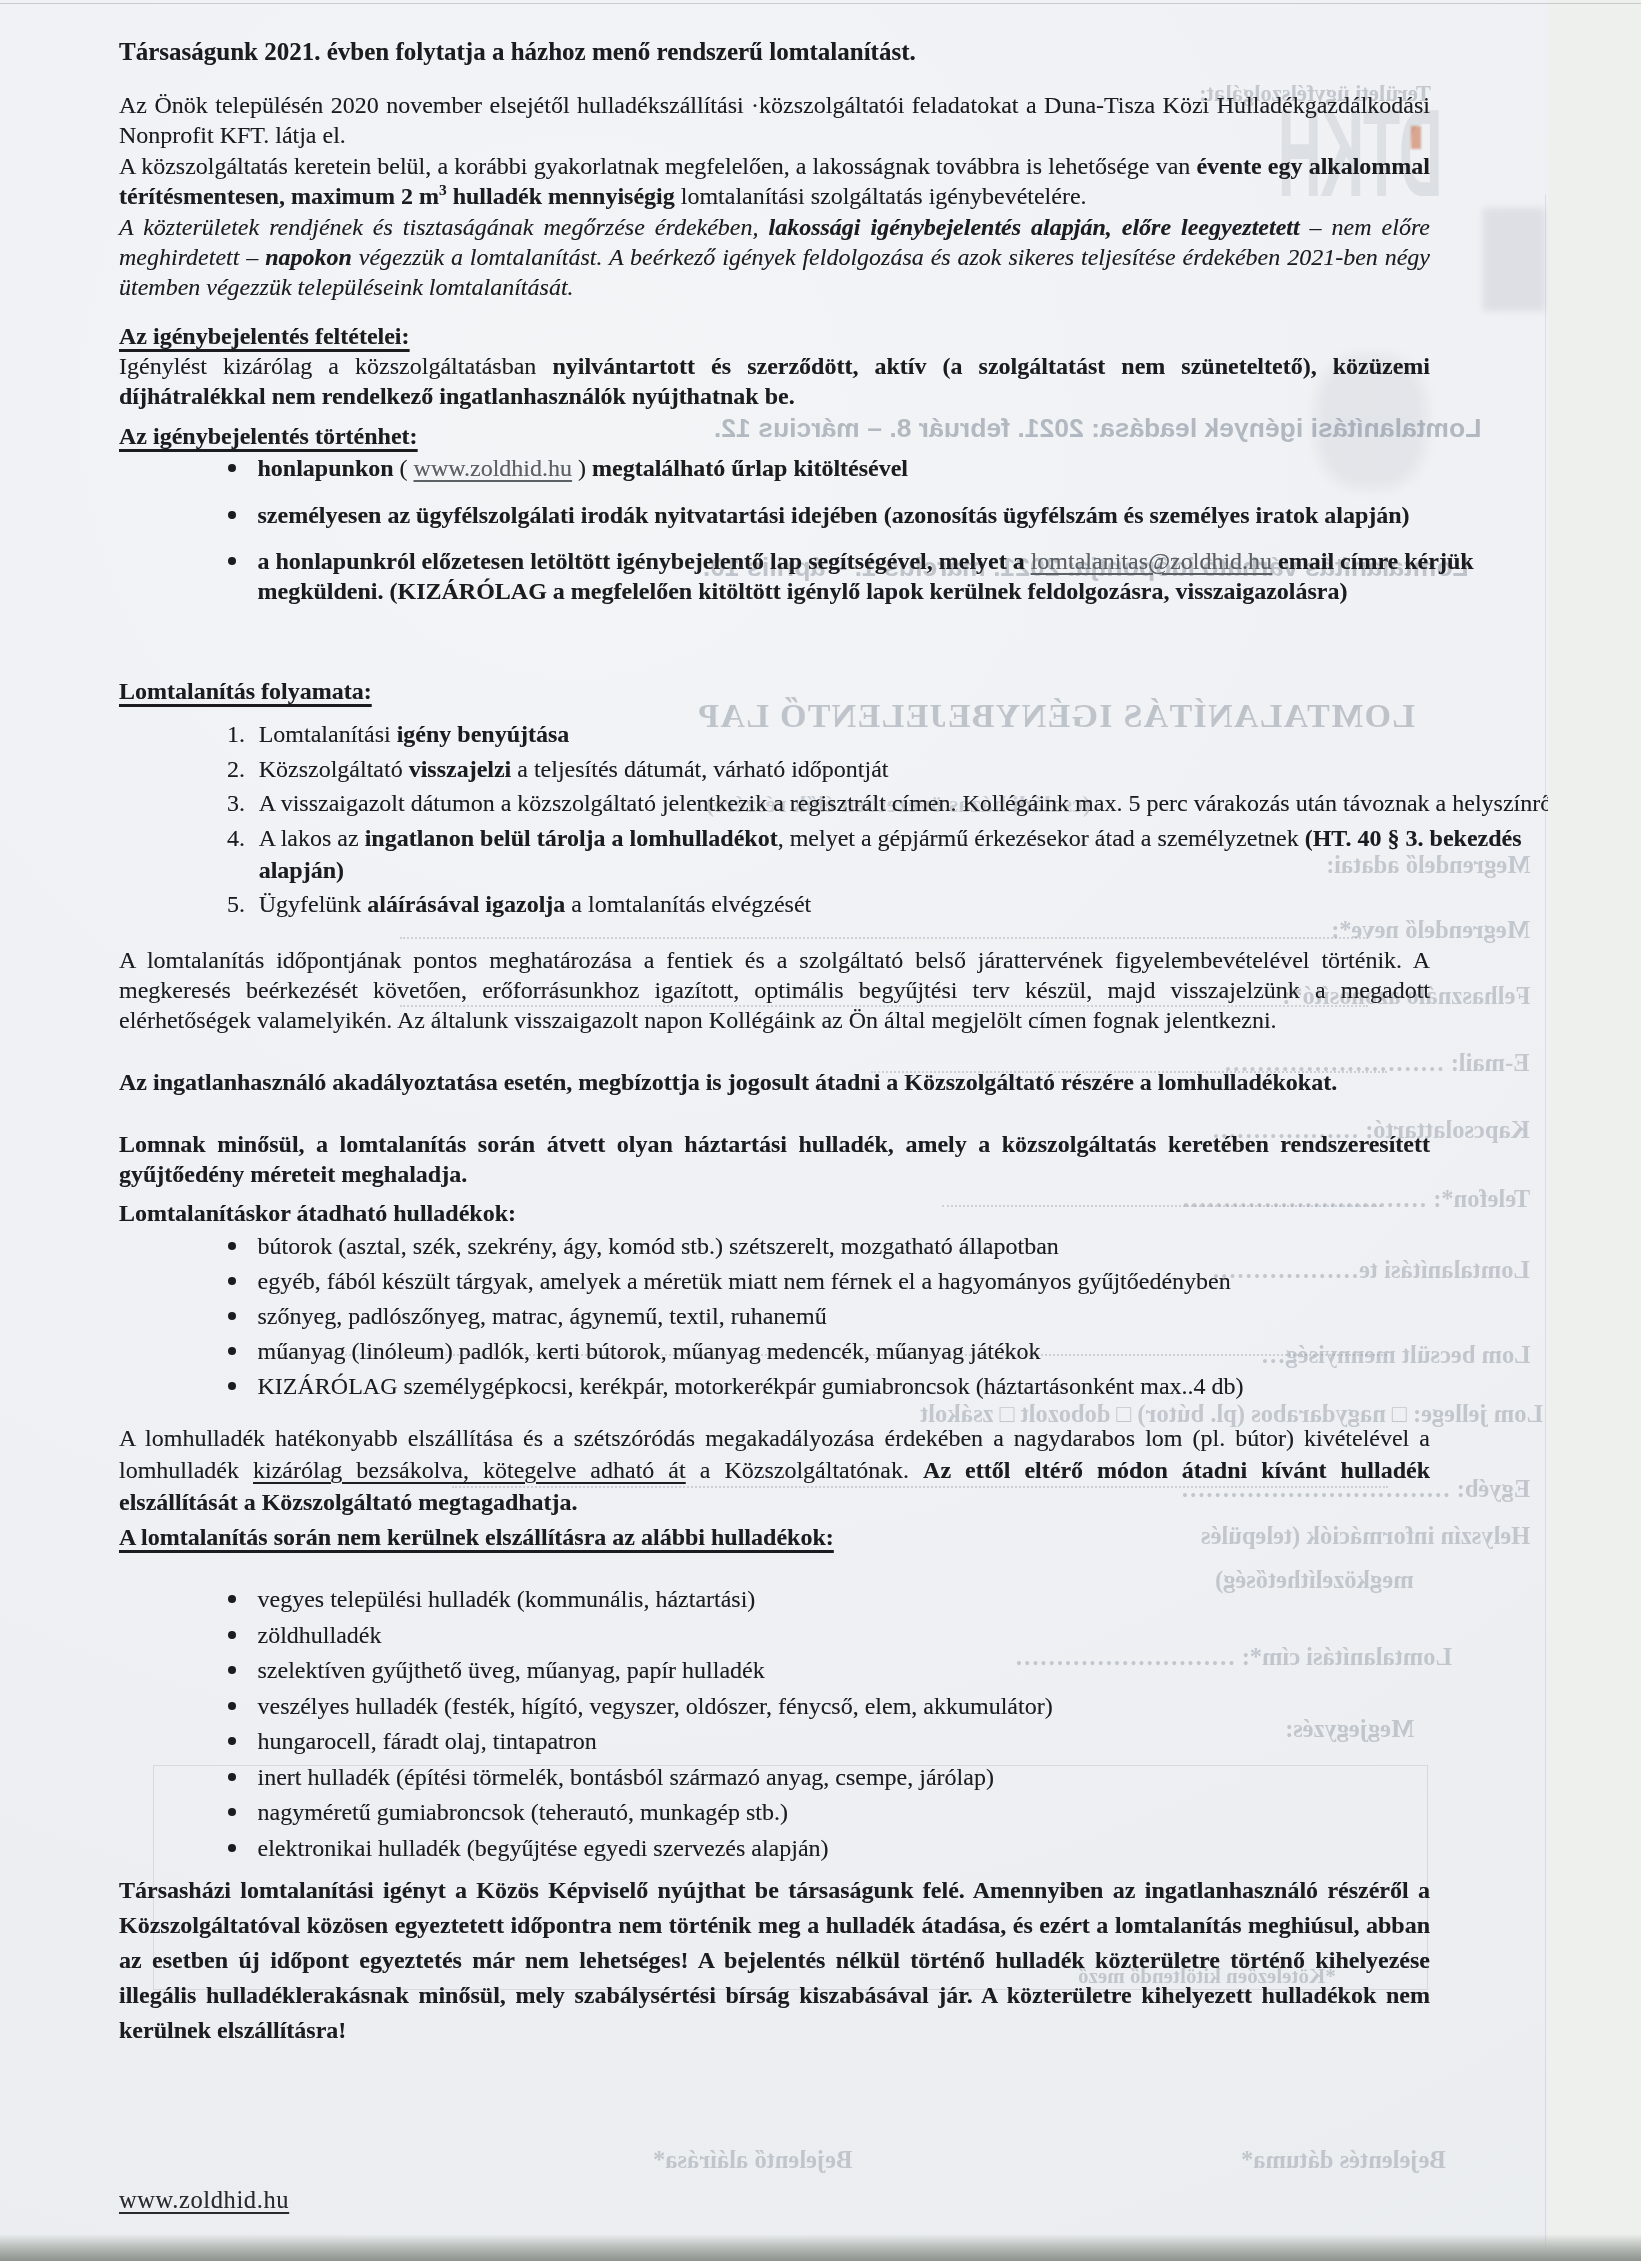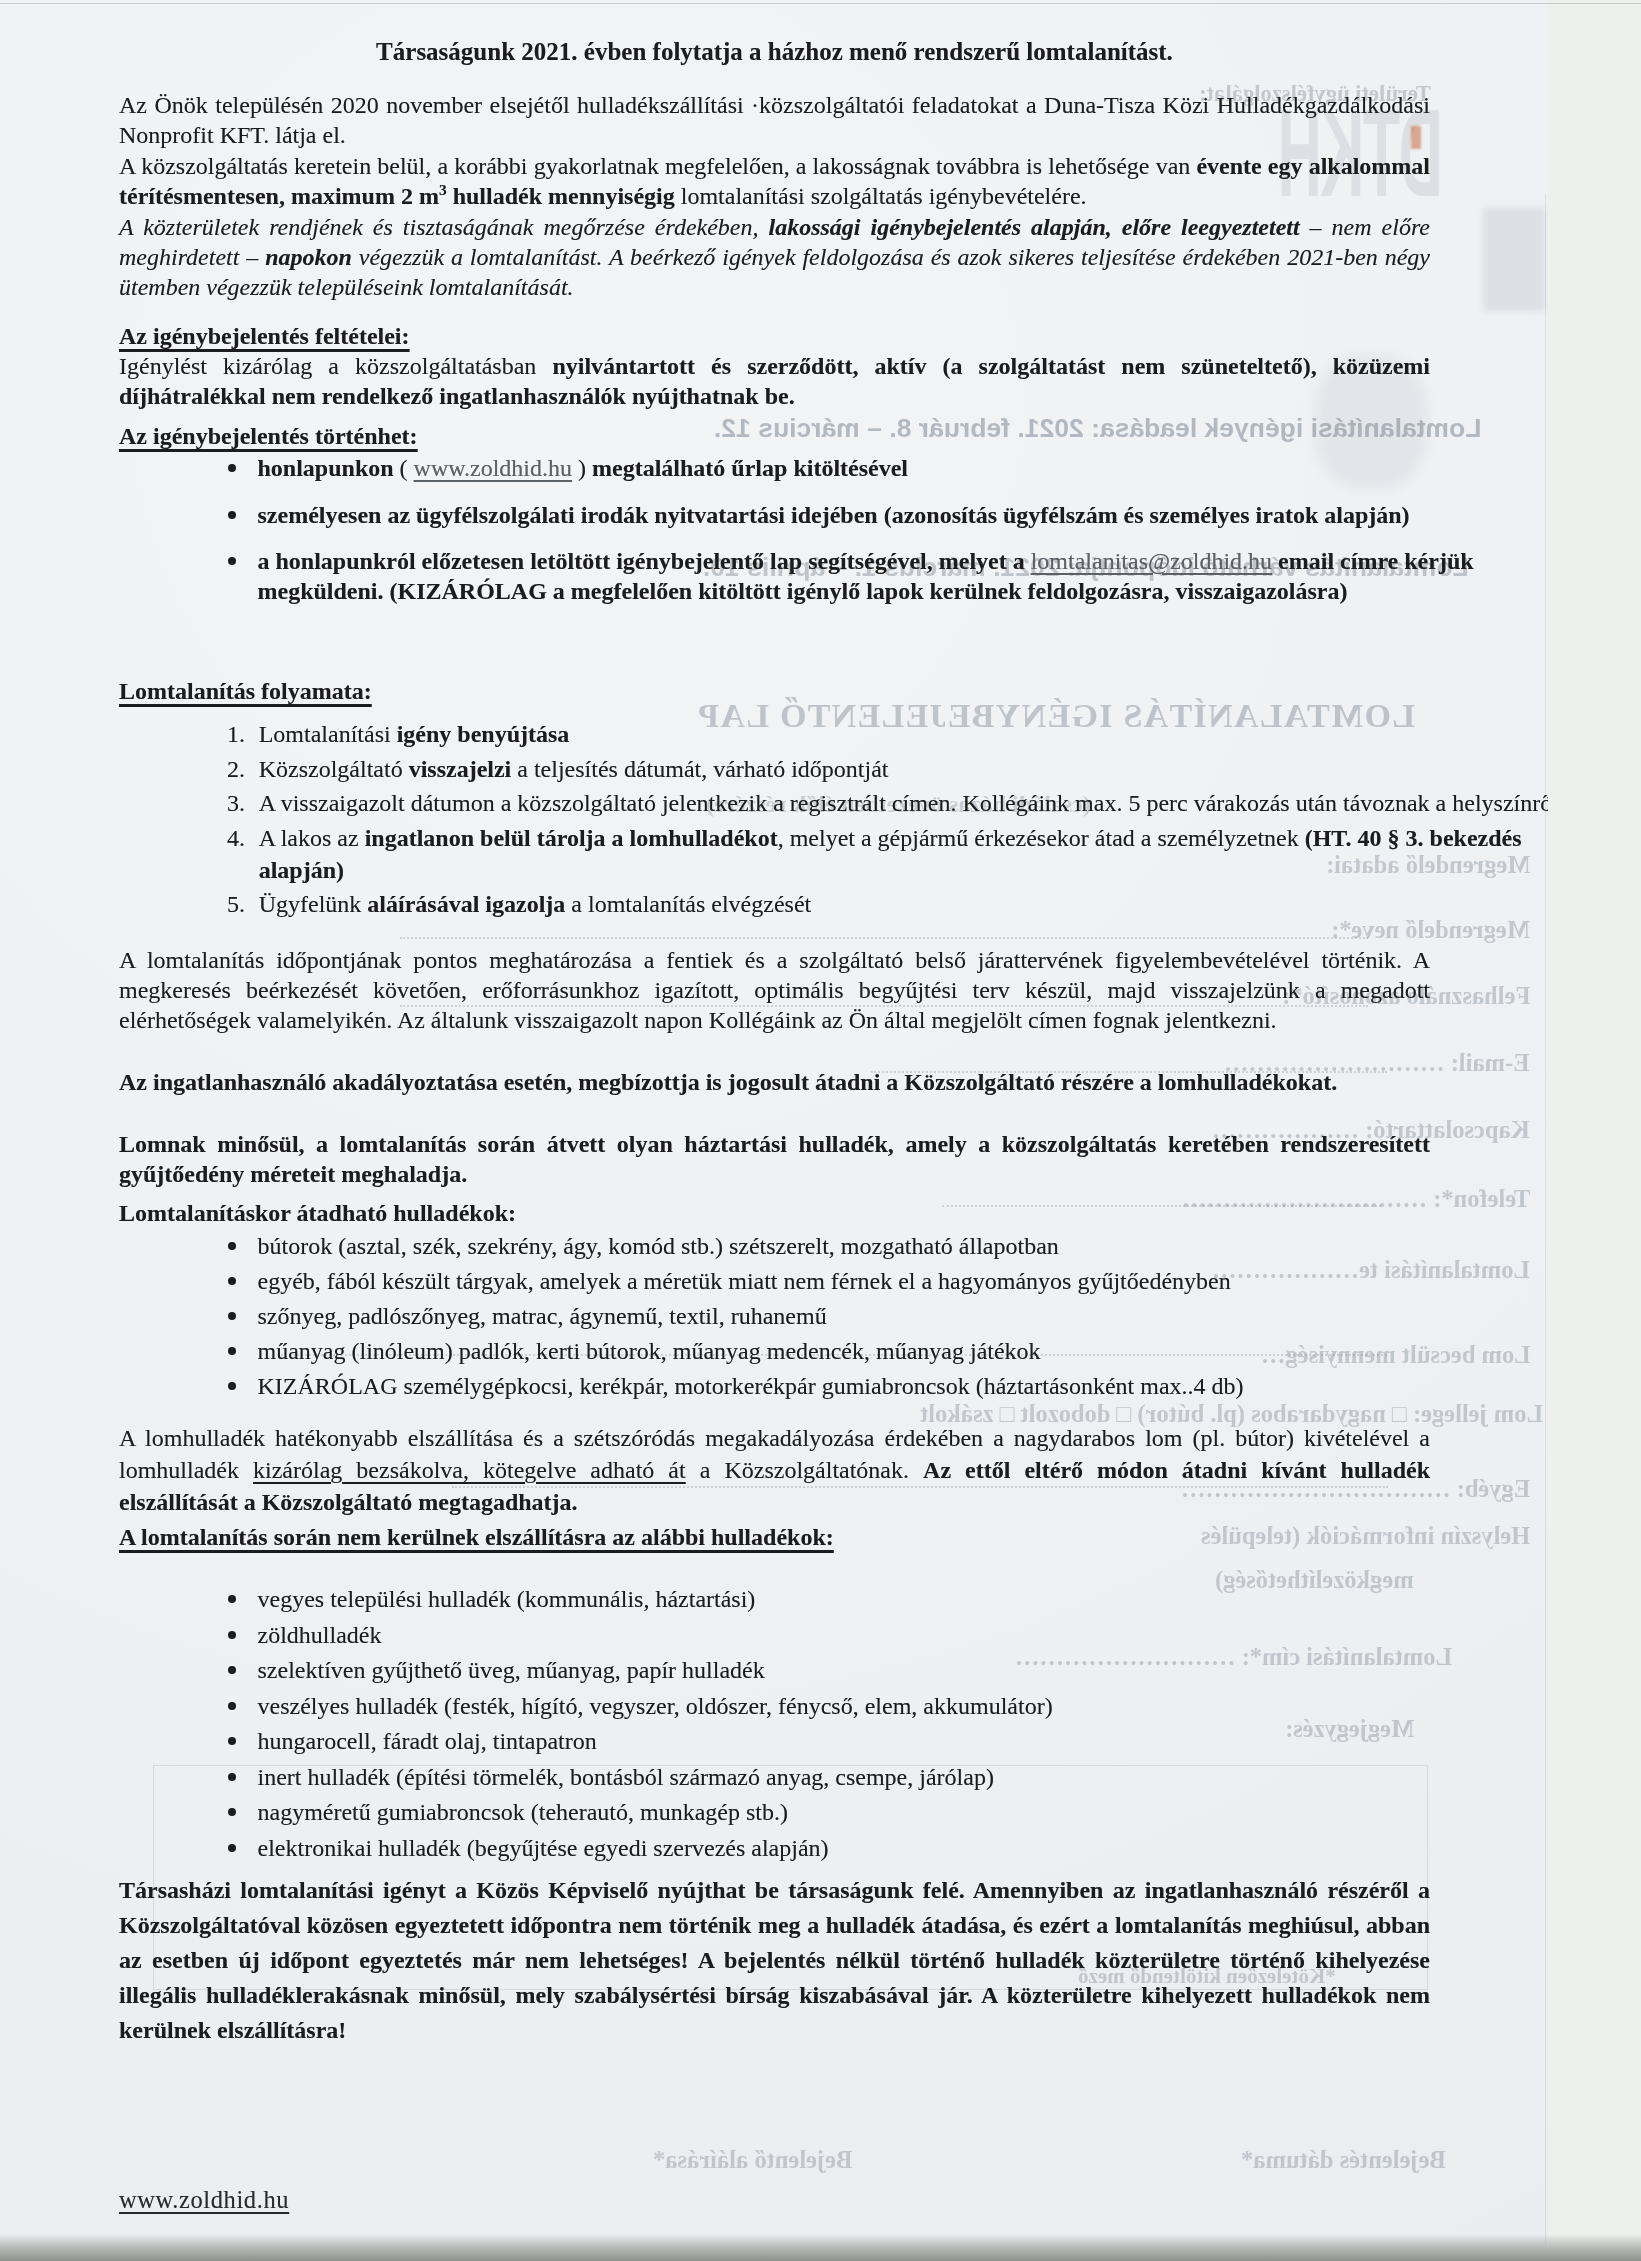--- a/index.html
+++ b/index.html
@@ -15,21 +15,21 @@
   .content{position:absolute;inset:0;z-index:2;}
   .blk{position:absolute;left:119px;width:1311px;font-size:24px;line-height:30px;
        text-shadow:0 0 0.6px rgba(25,25,28,.35);}
   .para{text-align:justify;}
   .b{font-weight:bold;}
   .sup{font-size:15.5px;vertical-align:super;line-height:0;}
   .hd{font-weight:bold;text-decoration:underline;text-decoration-thickness:2.6px;text-underline-offset:4.5px;width:auto;}
   .hd4{font-weight:bold;width:auto;}
   .u{text-decoration:underline;text-decoration-thickness:1.9px;text-underline-offset:3.9px;}
   .lk{color:#5c6166;text-decoration:underline;text-decoration-thickness:1.9px;text-underline-offset:3.9px;}
-  #title{top:37px;text-align:center;font-weight:bold;font-size:25px;}
+  #title{top:37px;font-weight:bold;font-size:25px;}
   #p1{top:90px;}
   #p2{top:151px;}
   #p3{top:212px;font-style:italic;}
   #h1x{top:321px;}
   #p4{top:351px;}
   #h2x{top:413px;margin-top:8px;}
   #ul1{top:452px;}
   #h3x{top:676px;}
   #ol1{top:718px;}
   #p5{top:945px;}

